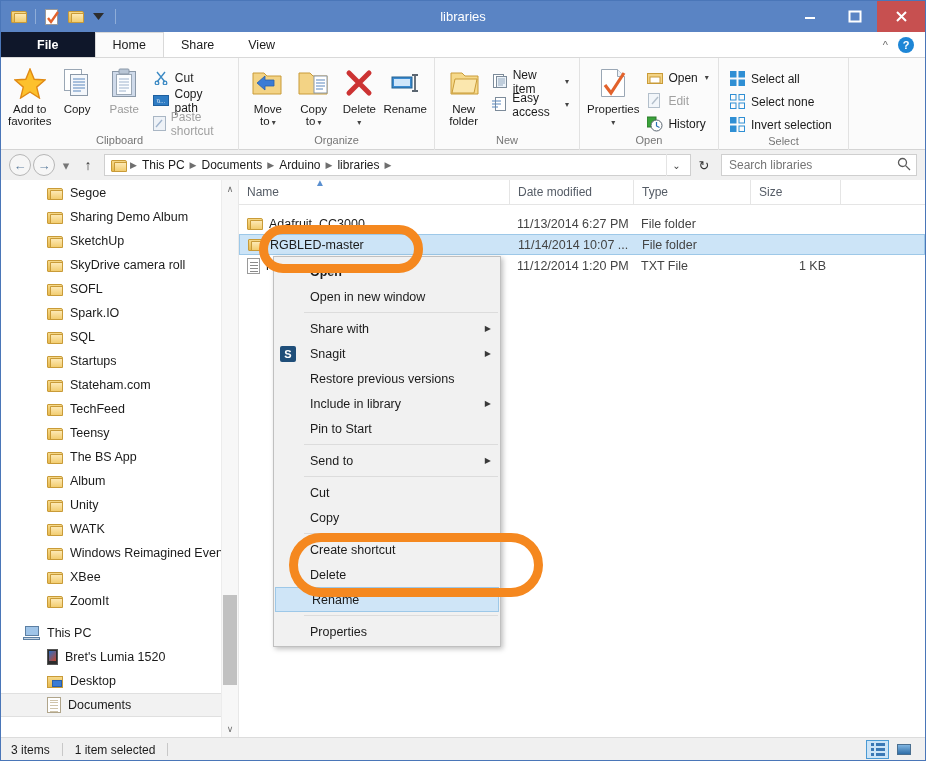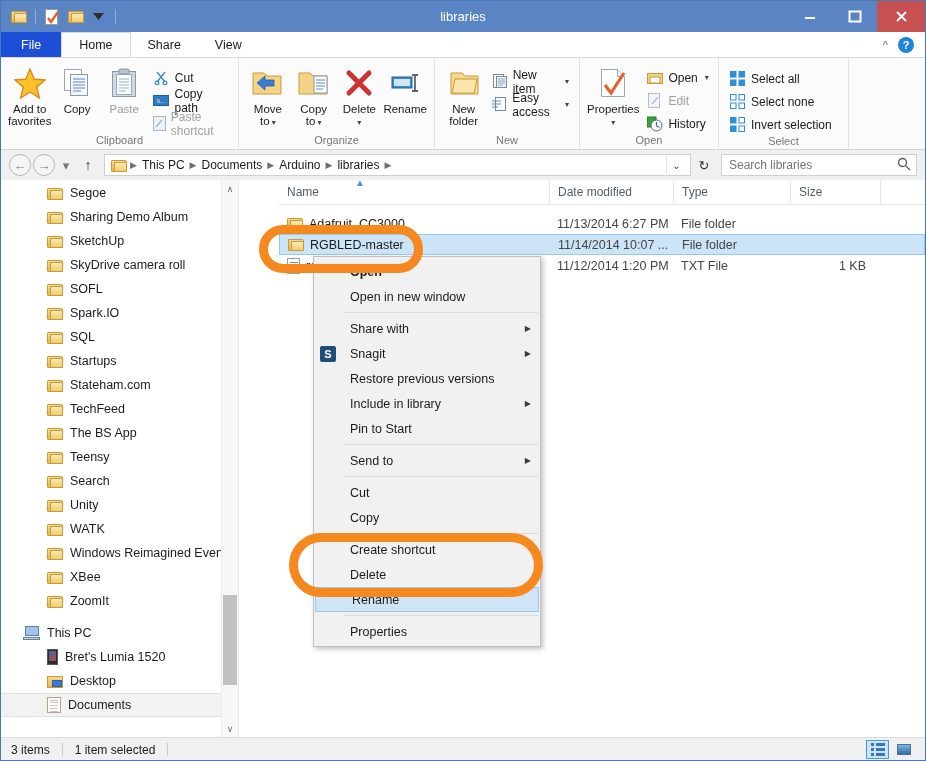--- a/index.html
+++ b/index.html
@@ -55,21 +55,21 @@
 
   
   .tabstrip {
     height: 26px; background: #ffffff; display: flex; align-items: stretch;
     border-bottom: 1px solid #d9d9d9; position: relative;
   }
   .tab {
     padding: 0 17px; display: flex; align-items: center; font-size: 12.5px;
     color: #1b1b1b;
   }
-  .tab.file { background: #1d4ed8; color: #fff; font-weight: normal; padding: 0 20px; }
+  .tab.file { background: #0f172a; color: #fff; font-weight: bold; padding: 0 36px; }
   .tab.active {
     background: #fbfbfb; border-left: 1px solid #d9d9d9; border-right: 1px solid #d9d9d9;
     border-top: 1px solid #d9d9d9; margin-top: 0; position: relative; top: 0;
   }
   .tabstrip-right { margin-left: auto; display: flex; align-items: center; gap: 10px; padding-right: 11px; }
   .chev-up { color: #6b6b6b; font-size: 11px; }
   .help-icon {
     width: 16px; height: 16px; border-radius: 50%; background: #1e86d6; color: #fff;
     font-size: 11px; font-weight: bold; display: flex; align-items: center; justify-content: center;
   }
@@ -148,21 +148,21 @@
 
   .navscroll {
     position: absolute; right: 0; top: 0; width: 17px; height: 100%;
     background: #f7f7f7; border-left: 1px solid #ececec;
   }
   .navscroll .arrow { height: 17px; display: flex; align-items: center; justify-content: center; color: #707070; font-size: 9px; }
   .navscroll .arrow.bot { position: absolute; bottom: 0; left: 0; right: 0; }
   .navscroll .thumb { position: absolute; left: 1px; right: 1px; background: #c1c1c1; }
 
   
-  .filepane { flex: 1; position: relative; background: #fff; margin-left: 40px; }
+  .filepane { flex: 1; position: relative; background: #fff; }
   .colhead { height: 25px; display: flex; align-items: center; border-bottom: 1px solid #e5e5e5; position: relative; }
   .col { font-size: 12px; color: #555c66; padding-left: 8px; position: relative; height: 25px; display: flex; align-items: center; }
   .col + .col { border-left: 1px solid #e5e5e5; }
   .sortmark { position: absolute; left: 76px; top: -3px; color: #5a8fd0; font-size: 10px; }
 
   .row { height: 21px; display: flex; align-items: center; font-size: 12.5px; position: relative; }
   .row.selected { background: #cce4f7; border: 1px solid #9dc8e8; text-align: center; }
   .cell { padding-left: 8px; display: flex; align-items: center; gap: 6px; overflow: hidden; white-space: nowrap; }
   .cell.date, .cell.type { color: #444; }
   .cell.size { justify-content: flex-end; padding-right: 14px; color: #444; }
@@ -647,35 +647,35 @@
               <span class="back"></span>
               <span class="front"></span>
             </span>
           <span>TechFeed</span>
         </div>
         <div class="navitem lvl1">
           <span class="folder">
               <span class="back"></span>
               <span class="front"></span>
             </span>
+          <span>Teensy</span>
+        </div>
+        <div class="navitem lvl1">
+          <span class="folder">
+              <span class="back"></span>
+              <span class="front"></span>
+            </span>
           <span>The BS App</span>
         </div>
         <div class="navitem lvl1">
           <span class="folder">
               <span class="back"></span>
               <span class="front"></span>
             </span>
-          <span>Teensy</span>
-        </div>
-        <div class="navitem lvl1">
-          <span class="folder">
-              <span class="back"></span>
-              <span class="front"></span>
-            </span>
-          <span>Search</span>
+          <span>Album</span>
         </div>
         <div class="navitem lvl1">
           <span class="folder">
               <span class="back"></span>
               <span class="front"></span>
             </span>
           <span>Unity</span>
         </div>
         <div class="navitem lvl1">
           <span class="folder">

